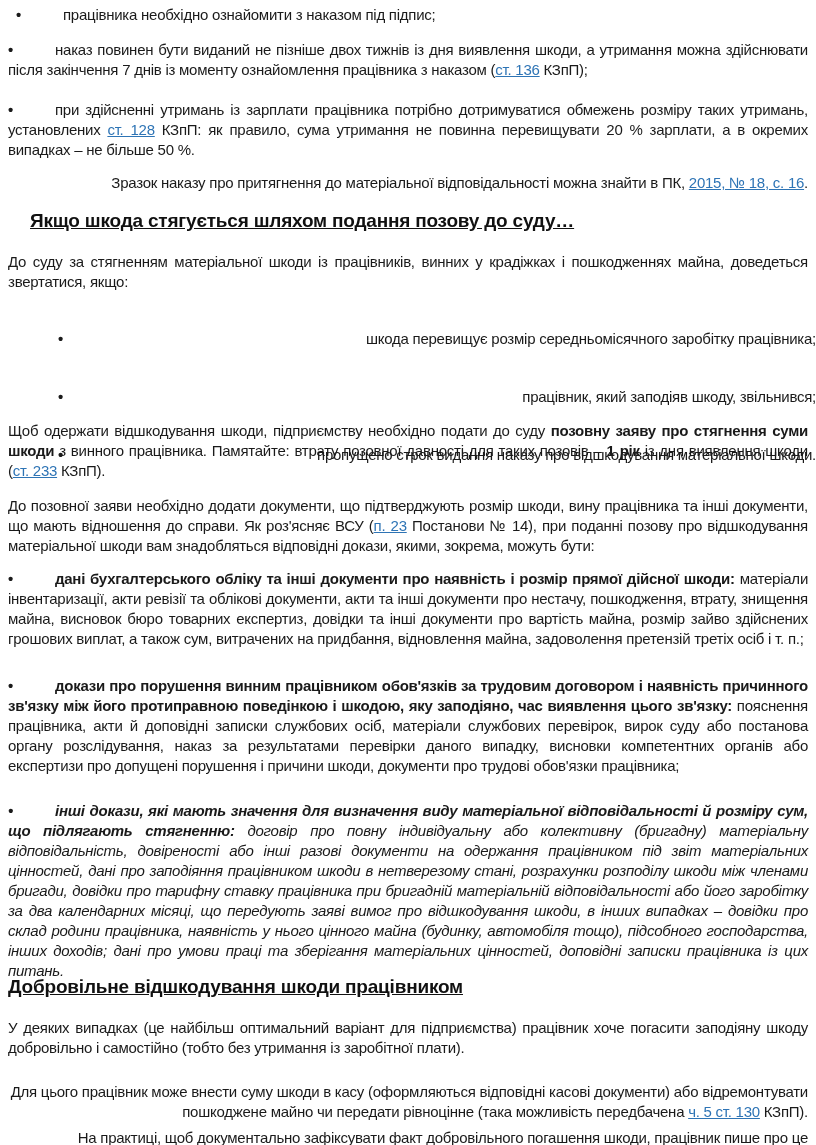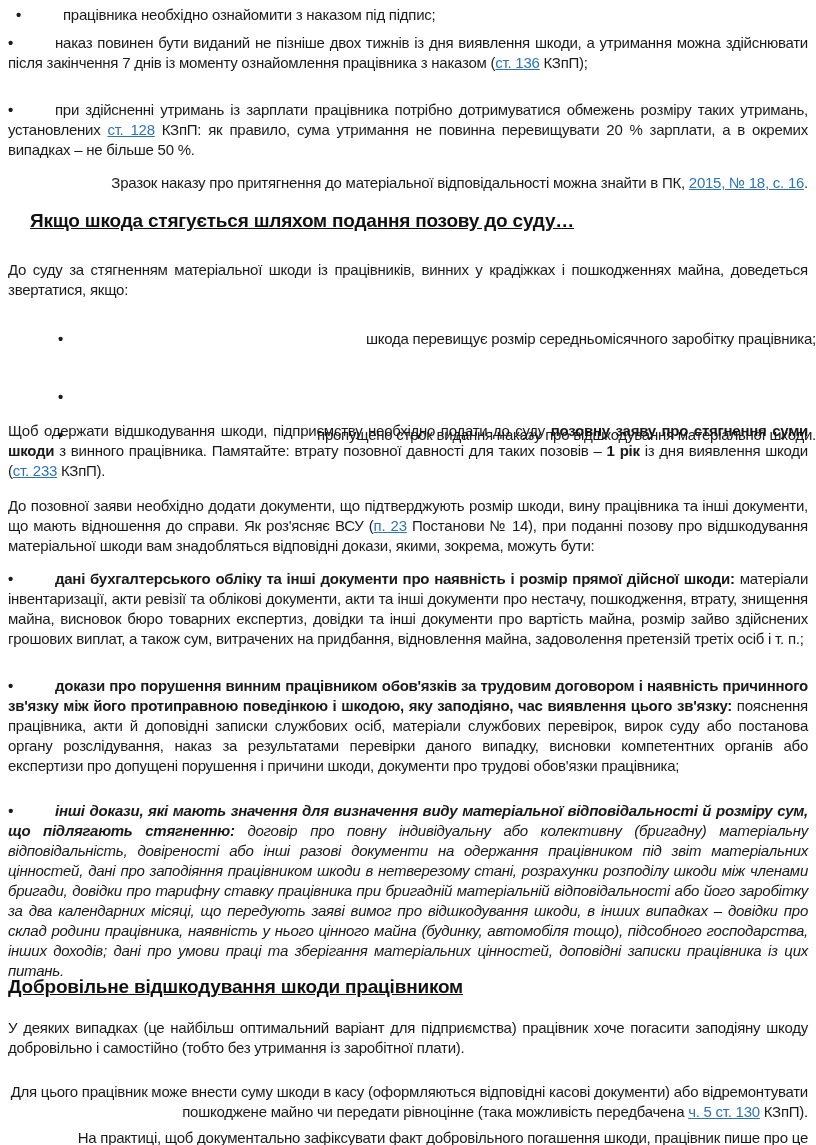--- a/index.html
+++ b/index.html
@@ -31,42 +31,43 @@
 </head>
 <body>
 
 <div class="page">
 
   <div class="blk bullet-line" style="top:5px;">
     <span class="dot">•</span>
     <span>працівника необхідно ознайомити з наказом під підпис;</span>
   </div>
 
-  <div class="blk" style="top:33px;">
+  <div class="blk" style="top:40px;">
     <span class="bullet-inline b">•</span><span>наказ повинен бути виданий не пізніше двох тижнів із дня виявлення шкоди, а утримання можна здійснювати після закінчення 7 днів із моменту ознайомлення працівника з наказом (</span><a class="lnk" href="#">ст. 136</a><span> КЗпП);</span>
   </div>
 
   <div class="blk" style="top:100px;">
     <span class="bullet-inline b">•</span><span>при здійсненні утримань із зарплати працівника потрібно дотримуватися обмежень розміру таких утримань, установлених </span><a class="lnk" href="#">ст. 128</a><span> КЗпП: як правило, сума утримання не повинна перевищувати 20 % зарплати, а в окремих випадках – не більше 50 %.</span>
   </div>
 
   <div class="blk nj" style="top:173px;">
     <span>Зразок наказу про притягнення до матеріальної відповідальності можна знайти в ПК, </span><a class="lnk" href="#">2015, № 18, с. 16</a><span>.</span>
   </div>
 
   <h2 class="hdr" style="top:210px;margin-left:22px;">Якщо шкода стягується шляхом подання позову до суду…</h2>
 
-  <div class="blk" style="top:260px;">До суду за стягненням матеріальної шкоди із працівників, винних у крадіжках і пошкодженнях майна, доведеться звертатися, якщо:</div>
+  <div class="blk" style="top:252px;">До суду за стягненням матеріальної шкоди із працівників, винних у крадіжках і пошкодженнях майна, доведеться звертатися, якщо:</div>
 
   <div class="blk bullet-line nj" style="top:309px;">
     <span class="dot">•</span>
     <span>шкода перевищує розмір середньомісячного заробітку працівника;</span>
   </div>
   <div class="blk bullet-line nj" style="top:347px;">
     <span class="dot">•</span>
+    <span>працівник, який заподіяв шкоду, звільнився;</span>
   </div>
   <div class="blk bullet-line nj" style="top:385px;">
     <span class="dot">•</span>
     <span>пропущено строк видання наказу про відшкодування матеріальної шкоди.</span>
   </div>
 
   <div class="blk" style="top:421px;">
     <span>Щоб одержати відшкодування шкоди, підприємству необхідно подати до суду </span><span class="b">позовну заяву про стягнення суми шкоди</span><span> з винного працівника. Памятайте: втрату позовної давності для таких позовів – </span><span class="b">1 рік</span><span> із дня виявлення шкоди (</span><a class="lnk" href="#">ст. 233</a><span> КЗпП).</span>
   </div>
 

